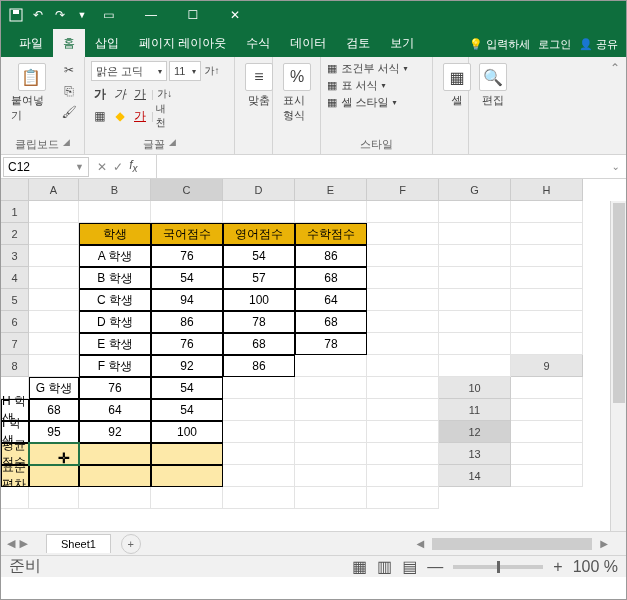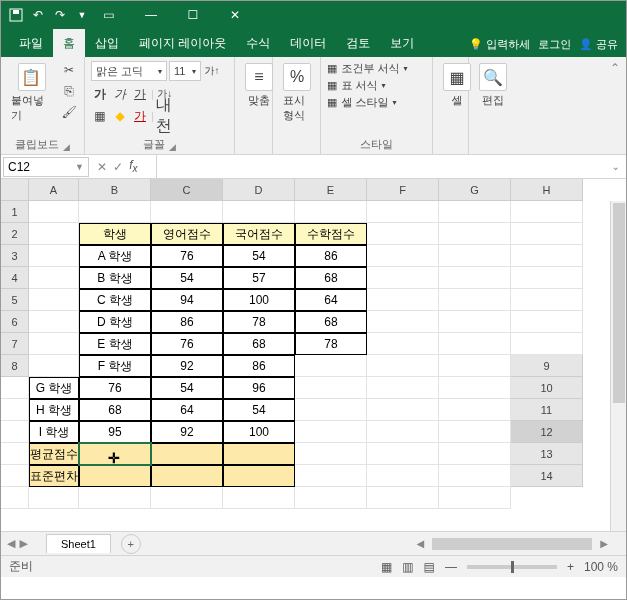--- a/index.html
+++ b/index.html
@@ -10,21 +10,21 @@
 .tb-title{flex:1;text-align:center;font-size:12px}
 .tb-right{display:flex;align-items:center;gap:2px;padding-right:4px}
 .tb-btn{width:40px;height:28px;display:flex;align-items:center;justify-content:center;font-size:12px}
 .tab-strip{background:#0e6e3d;height:28px;display:flex;align-items:flex-end;padding-left:8px;color:#fff;font-size:12px}
 .tab{padding:6px 10px 5px;cursor:pointer}
 .tab.active{background:#f1f1f1;color:#217346}
 .tab-right{margin-left:auto;display:flex;align-items:center;gap:8px;padding-right:8px;padding-bottom:5px;font-size:11px}
 .ribbon{background:#f1f1f1;height:98px;display:flex;border-bottom:1px solid #d4d4d4;font-size:11px;color:#444}
 .rgroup{display:flex;flex-direction:column;border-right:1px solid #d4d4d4;padding:4px 6px 2px}
 .rgroup-body{flex:1;display:flex;align-items:flex-start;gap:4px}
-.rgroup-label{text-align:center;font-size:11px;color:#666;padding-top:2px;display:flex;justify-content:center;align-items:flex-end;gap:4px}
+.rgroup-label{text-align:center;font-size:11px;color:#666;padding-top:2px;display:flex;justify-content:center;align-items:flex-start;gap:4px}
 .big-btn{display:flex;flex-direction:column;align-items:center;gap:2px;padding:2px 4px;cursor:pointer}
 .big-ico{width:28px;height:28px;background:#fff;border:1px solid #ccc;border-radius:2px;display:flex;align-items:center;justify-content:center;font-size:16px}
 .col-btns{display:flex;flex-direction:column;gap:3px}
 .sm-btn{width:18px;height:18px;display:flex;align-items:center;justify-content:center;font-size:12px;cursor:pointer}
 .font-row{display:flex;align-items:center;gap:2px}
 .font-sel{border:1px solid #ccc;background:#fff;height:20px;font-size:11px;padding:0 4px;display:flex;align-items:center}
 .sty-list{display:flex;flex-direction:column;gap:2px;font-size:11px}
 .sty-item{display:flex;align-items:center;gap:4px;cursor:pointer}
 .dlg-launcher{font-size:9px;color:#888;cursor:pointer}
 .namebox-row{background:#fff;height:24px;display:flex;align-items:center;border-bottom:1px solid #d4d4d4;font-size:12px}
@@ -32,30 +32,30 @@
 .namebox .dd{margin-left:auto;font-size:9px;color:#888}
 .fx-btns{display:flex;align-items:center;gap:6px;padding:0 6px;color:#888}
 .fx-label{font-style:italic;color:#555;padding-right:19px}
 .formula-bar{flex:1;border-left:1px solid #d4d4d4;height:100%;padding:0 4px}
 .sheet-area{position:relative;height:352px;overflow:hidden}
 .grid{display:grid;grid-template-columns:28px 50px 72px 72px 72px 72px 72px 72px 72px;grid-auto-rows:22px}
 .colhdr,.rowhdr,.corner{background:#e6e6e6;border-right:1px solid #ccc;border-bottom:1px solid #ccc;display:flex;align-items:center;justify-content:center;font-size:11px;color:#444}
 .colhdr.sel,.rowhdr.sel{background:#d2d2d2}
 .corner{background:#e6e6e6}
 .cell{border-right:1px solid #e3e3e3;border-bottom:1px solid #e3e3e3;display:flex;align-items:center;justify-content:center;font-size:12px;color:#000;background:#fff;position:relative}
-.th{background:#fef9c3;font-weight:normal;border:1px solid #000 !important}
+.th{background:#eab308;font-weight:normal;border:1px solid #000 !important}
 .bd{border:1px solid #000 !important}
 .yl{background:#fde9a9}
 .cursor-plus{position:absolute;font-size:14px;color:#000;font-weight:bold;pointer-events:none}
 .active-cell{outline:2px solid #227447;outline-offset:-1px;z-index:2}
 .sheet-bottom{height:24px;background:#f1f1f1;border-top:1px solid #d4d4d4;display:flex;align-items:center;font-size:11px}
 .sheet-tab{padding:3px 14px;background:#fff;border:1px solid #ccc;border-bottom:none;margin-left:12px}
 .sheet-add{width:20px;height:20px;border:1px solid #ccc;border-radius:50%;margin-left:10px;display:flex;align-items:center;justify-content:center;color:#666;cursor:pointer}
 .nav-arrows{display:flex;gap:4px;padding:0 6px;color:#888}
-.statusbar{height:22px;background:#f1f1f1;border-top:1px solid #d4d4d4;display:flex;align-items:center;font-size:12px;color:#555;padding:0 8px}
+.statusbar{height:22px;background:#f1f1f1;border-top:1px solid #d4d4d4;display:flex;align-items:center;font-size:16px;color:#555;padding:0 8px}
 .view-btns{margin-left:auto;display:flex;align-items:center;gap:10px}
 .zoom-slider{width:90px;height:4px;background:#ccc;position:relative}
 .zoom-thumb{position:absolute;left:44px;top:-4px;width:3px;height:12px;background:#666}
 .scroll-v{position:absolute;right:0;top:22px;width:16px;bottom:0;background:#f1f1f1;border-left:1px solid #d4d4d4}
 .scroll-thumb-v{position:absolute;left:2px;top:2px;width:12px;height:200px;background:#cdcdcd}
 .scroll-h-area{display:flex;align-items:center;margin-left:auto;padding-right:18px;gap:8px;color:#888;font-size:10px}
 svg{display:block}
 </style>
 </head>
 <body>
@@ -133,21 +133,21 @@
         <span class="sm-btn" style="font-style:italic">가</span>
         <span class="sm-btn" style="text-decoration:underline">가</span>
         <span style="color:#ccc">|</span>
         <span class="sm-btn" style="font-size:10px">가↓</span>
       </div>
       <div class="font-row">
         <span class="sm-btn">▦</span>
         <span class="sm-btn" style="color:#ffc000">◆</span>
         <span class="sm-btn" style="color:#c00000;text-decoration:underline">가</span>
         <span style="color:#ccc">|</span>
-        <span class="sm-btn" style="font-size:16px">내천</span>
+        <span class="sm-btn" style="font-size:10px">내천</span>
       </div>
     </div>
     <div class="rgroup-label">
         <span>글꼴</span>
         <span class="dlg-launcher">◢</span>
       </div>
   </div>
 
   <div class="rgroup" style="width:38px">
     <div class="rgroup-body">
@@ -247,22 +247,22 @@
       <div class="cell"></div>
       <div class="cell"></div>
       <div class="cell"></div>
       <div class="cell"></div>
       <div class="cell"></div>
       <div class="cell"></div>
       <div class="cell"></div>
       <div class="rowhdr">2</div>
       <div class="cell"></div>
       <div class="cell th">학생</div>
+      <div class="cell th">국어점수</div>
       <div class="cell th">영어점수</div>
-      <div class="cell th">국어점수</div>
       <div class="cell th">수학점수</div>
       <div class="cell"></div>
       <div class="cell"></div>
       <div class="cell"></div>
       <div class="rowhdr">3</div>
       <div class="cell"></div>
       <div class="cell bd">A 학생</div>
       <div class="cell bd">76</div>
       <div class="cell bd">54</div>
       <div class="cell bd">86</div>
@@ -311,21 +311,20 @@
       <div class="cell bd">92</div>
       <div class="cell bd">86</div>
       <div class="cell"></div>
       <div class="cell"></div>
       <div class="cell"></div>
       <div class="rowhdr">9</div>
       <div class="cell"></div>
       <div class="cell bd">G 학생</div>
       <div class="cell bd">76</div>
       <div class="cell bd">54</div>
-      <div class="cell bd">96</div>
       <div class="cell"></div>
       <div class="cell"></div>
       <div class="cell"></div>
       <div class="rowhdr">10</div>
       <div class="cell"></div>
       <div class="cell bd">H 학생</div>
       <div class="cell bd">68</div>
       <div class="cell bd">64</div>
       <div class="cell bd">54</div>
       <div class="cell"></div>

